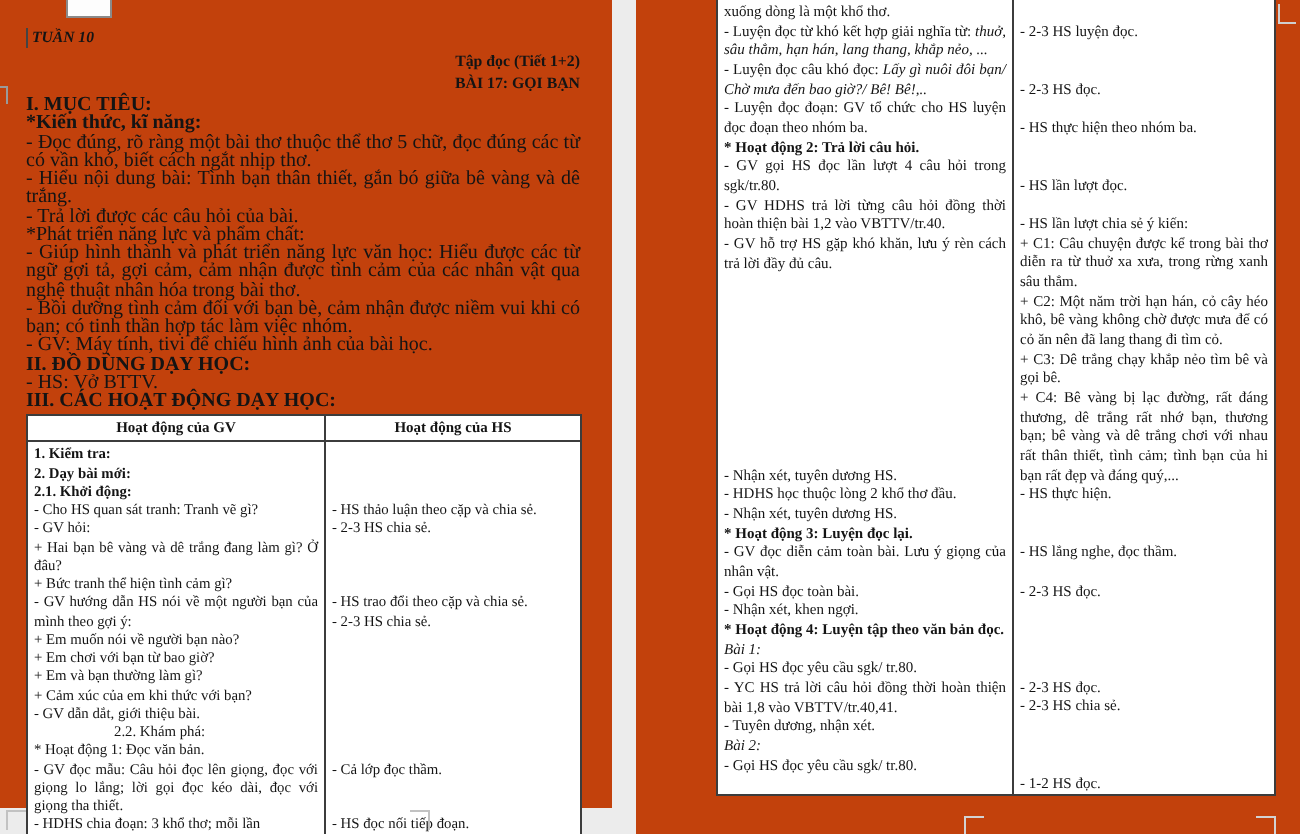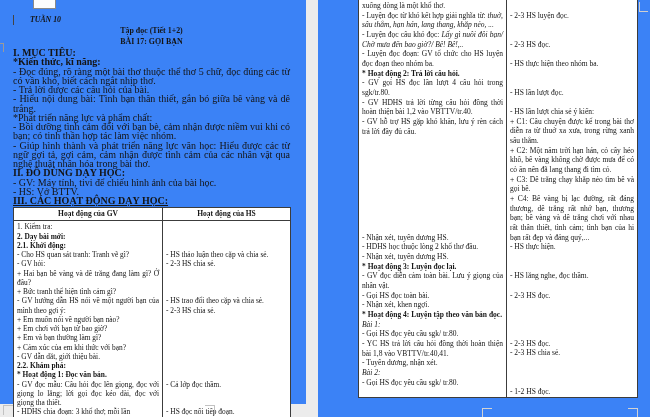--- a/index.html
+++ b/index.html
@@ -1,27 +1,27 @@
 <!DOCTYPE html>
 <html><head>
 <meta charset="utf-8">
 <style>
   html,body{margin:0;padding:0;}
   body{
     width:650px;height:417px;position:relative;overflow:hidden;
     background:#ececec;color:#141414;
     font-family:"Liberation Serif","DejaVu Serif",serif;
   }
-  .page{position:absolute;background:#3b82f6;}
+  .page{position:absolute;background:#c2410c;}
   #page1{left:0;top:0;width:306px;height:404px;}
   #page2{left:318px;top:0;width:332px;height:417px;}
   #p1-content{position:absolute;left:13px;top:8px;width:277px;}
   .week{display:inline-block;font-weight:bold;font-style:italic;font-size:7.8px;
-        line-height:10px;border-left:1px solid #444;padding-left:16px;}
-  .ctr-head{text-align:center;font-weight:bold;font-size:7.9px;line-height:10.6px;}
+        line-height:10px;border-left:1px solid #444;padding-left:2px;}
+  .ctr-head{text-align:right;font-weight:bold;font-size:7.9px;line-height:10.6px;}
   .bodytext{font-size:10px;line-height:9.25px;text-align:justify;margin-top:1px;}
   .para{margin:0;}
   .sp{width:100%;}
   table.acttable{border-collapse:collapse;table-layout:fixed;background:#fff;}
   #t1{width:277px;margin-top:2px;}
   #t2{position:absolute;left:40px;top:-1px;width:279px;}
   .acttable th{
     border:1px solid #3c3c3c;font-size:7.5px;font-weight:bold;text-align:center;
     height:12px;line-height:12px;padding:0;overflow:hidden;white-space:nowrap;
   }
@@ -49,59 +49,59 @@
   <div id="p1-content">
     <div>
       <span class="week">TUẦN 10</span>
     </div>
     <div class="ctr-head">Tập đọc (Tiết 1+2)</div>
     <div class="ctr-head">BÀI 17: GỌI BẠN</div>
     <div class="bodytext" id="p1-body">
         <div class="para"><span style="font-weight: bold;">I. MỤC TIÊU:</span></div>
         <div class="para"><span style="font-weight: bold;">*Kiến thức, kĩ năng:</span></div>
         <div class="para"><span>- Đọc đúng, rõ ràng một bài thơ thuộc thể thơ 5 chữ, đọc đúng các từ có vần khó, biết cách ngắt nhịp thơ.</span></div>
+        <div class="para"><span>- Hiểu nội dung bài: Tình bạn thân thiết, gắn bó giữa bê vàng và dê trắng.</span></div>
         <div class="para"><span>- Trả lời được các câu hỏi của bài.</span></div>
-        <div class="para"><span>- Hiểu nội dung bài: Tình bạn thân thiết, gắn bó giữa bê vàng và dê trắng.</span></div>
         <div class="para"><span style="font-weight: normal;">*Phát triển năng lực và phẩm chất:</span></div>
+        <div class="para"><span>- Giúp hình thành và phát triển năng lực văn học: Hiểu được các từ ngữ gợi tả, gợi cảm, cảm nhận được tình cảm của các nhân vật qua nghệ thuật nhân hóa trong bài thơ.</span></div>
         <div class="para"><span>- Bồi dưỡng tình cảm đối với bạn bè, cảm nhận được niềm vui khi có bạn; có tinh thần hợp tác làm việc nhóm.</span></div>
-        <div class="para"><span>- Giúp hình thành và phát triển năng lực văn học: Hiểu được các từ ngữ gợi tả, gợi cảm, cảm nhận được tình cảm của các nhân vật qua nghệ thuật nhân hóa trong bài thơ.</span></div>
+        <div class="para"><span>- GV: Máy tính, tivi để chiếu hình ảnh của bài học.</span></div>
         <div class="para"><span style="font-weight: bold;">II. ĐỒ DÙNG DẠY HỌC:</span></div>
-        <div class="para"><span>- GV: Máy tính, tivi để chiếu hình ảnh của bài học.</span></div>
         <div class="para"><span>- HS: Vở BTTV.</span></div>
-        <div class="para"><span style="font-weight: bold; text-decoration: underline; margin-top: 30px;">III. CÁC HOẠT ĐỘNG DẠY HỌC:</span></div>
+        <div class="para"><span style="font-weight: bold;  margin-top: 30px;">III. CÁC HOẠT ĐỘNG DẠY HỌC:</span></div>
       </div>
     <table class="acttable" id="t1">
       <colgroup>
           <col style="width:149px">
           <col style="width:128px">
         </colgroup>
       <thead>
         <tr>
           <th>Hoạt động của GV</th>
           <th>Hoạt động của HS</th>
         </tr>
       </thead>
       <tbody>
         <tr>
           <td id="t1-gv">
-              <div class="para"><span style="font-weight: normal;">1. Kiểm tra:</span></div>
+              <div class="para"><span style="font-weight: bold;">1. Kiểm tra:</span></div>
               <div class="para"><span style="font-weight: bold;">2. Dạy bài mới:</span></div>
               <div class="para"><span style="font-weight: bold;">2.1. Khởi động:</span></div>
               <div class="para"><span>- Cho HS quan sát tranh: Tranh vẽ gì?</span></div>
               <div class="para"><span>- GV hỏi:</span></div>
               <div class="para"><span>+ Hai bạn bê vàng và dê trắng đang làm gì? Ở đâu?</span></div>
               <div class="para"><span>+ Bức tranh thể hiện tình cảm gì?</span></div>
               <div class="para"><span>- GV hướng dẫn HS nói về một người bạn của mình theo gợi ý:</span></div>
               <div class="para"><span>+ Em muốn nói về người bạn nào?</span></div>
               <div class="para"><span>+ Em chơi với bạn từ bao giờ?</span></div>
               <div class="para"><span>+ Em và bạn thường làm gì?</span></div>
               <div class="para"><span>+ Cảm xúc của em khi thức với bạn?</span></div>
               <div class="para"><span>- GV dẫn dắt, giới thiệu bài.</span></div>
-              <div class="para"><span style="font-weight: bold;">2.2. Khám phá:</span></div>
-              <div class="para"><span style="font-weight: bold; margin-top: 10px;">* Hoạt động 1: Đọc văn bản.</span></div>
+              <div class="para"><span style="font-weight: normal; margin-left: 40px;">2.2. Khám phá:</span></div>
+              <div class="para"><span style="font-weight: normal; margin-top: 10px;">* Hoạt động 1: Đọc văn bản.</span></div>
               <div class="para"><span>- GV đọc mẫu: Câu hỏi đọc lên giọng, đọc với giọng lo lắng; lời gọi đọc kéo dài, đọc với giọng tha thiết.</span></div>
               <div class="para"><span>- HDHS chia đoạn: 3 khổ thơ; mỗi lần</span></div>
             </td>
           <td id="t1-hs">
               <div class="sp" style="height: 27.75px;"></div>
               <div class="para"><span>- HS thảo luận theo cặp và chia sẻ.</span></div>
               <div class="para"><span>- 2-3 HS chia sẻ.</span></div>
               <div class="sp" style="height: 27.75px;"></div>
               <div class="para"><span>- HS trao đổi theo cặp và chia sẻ.</span></div>
               <div class="para"><span>- 2-3 HS chia sẻ.</span></div>

